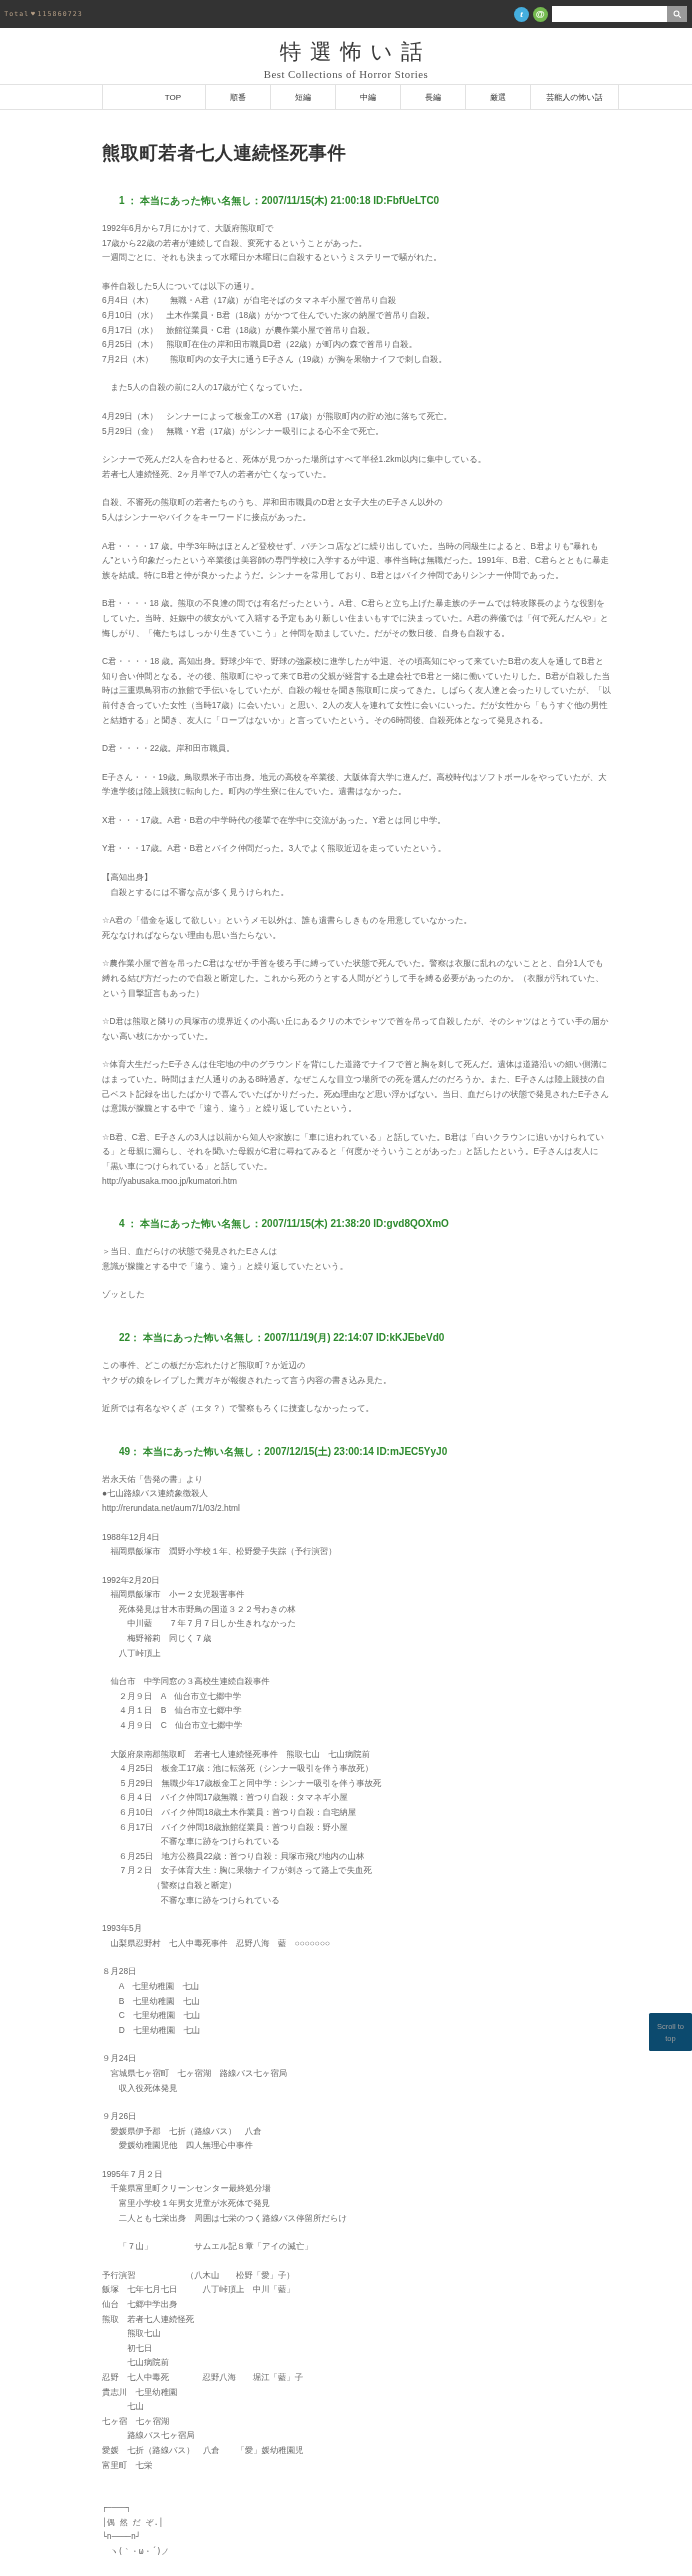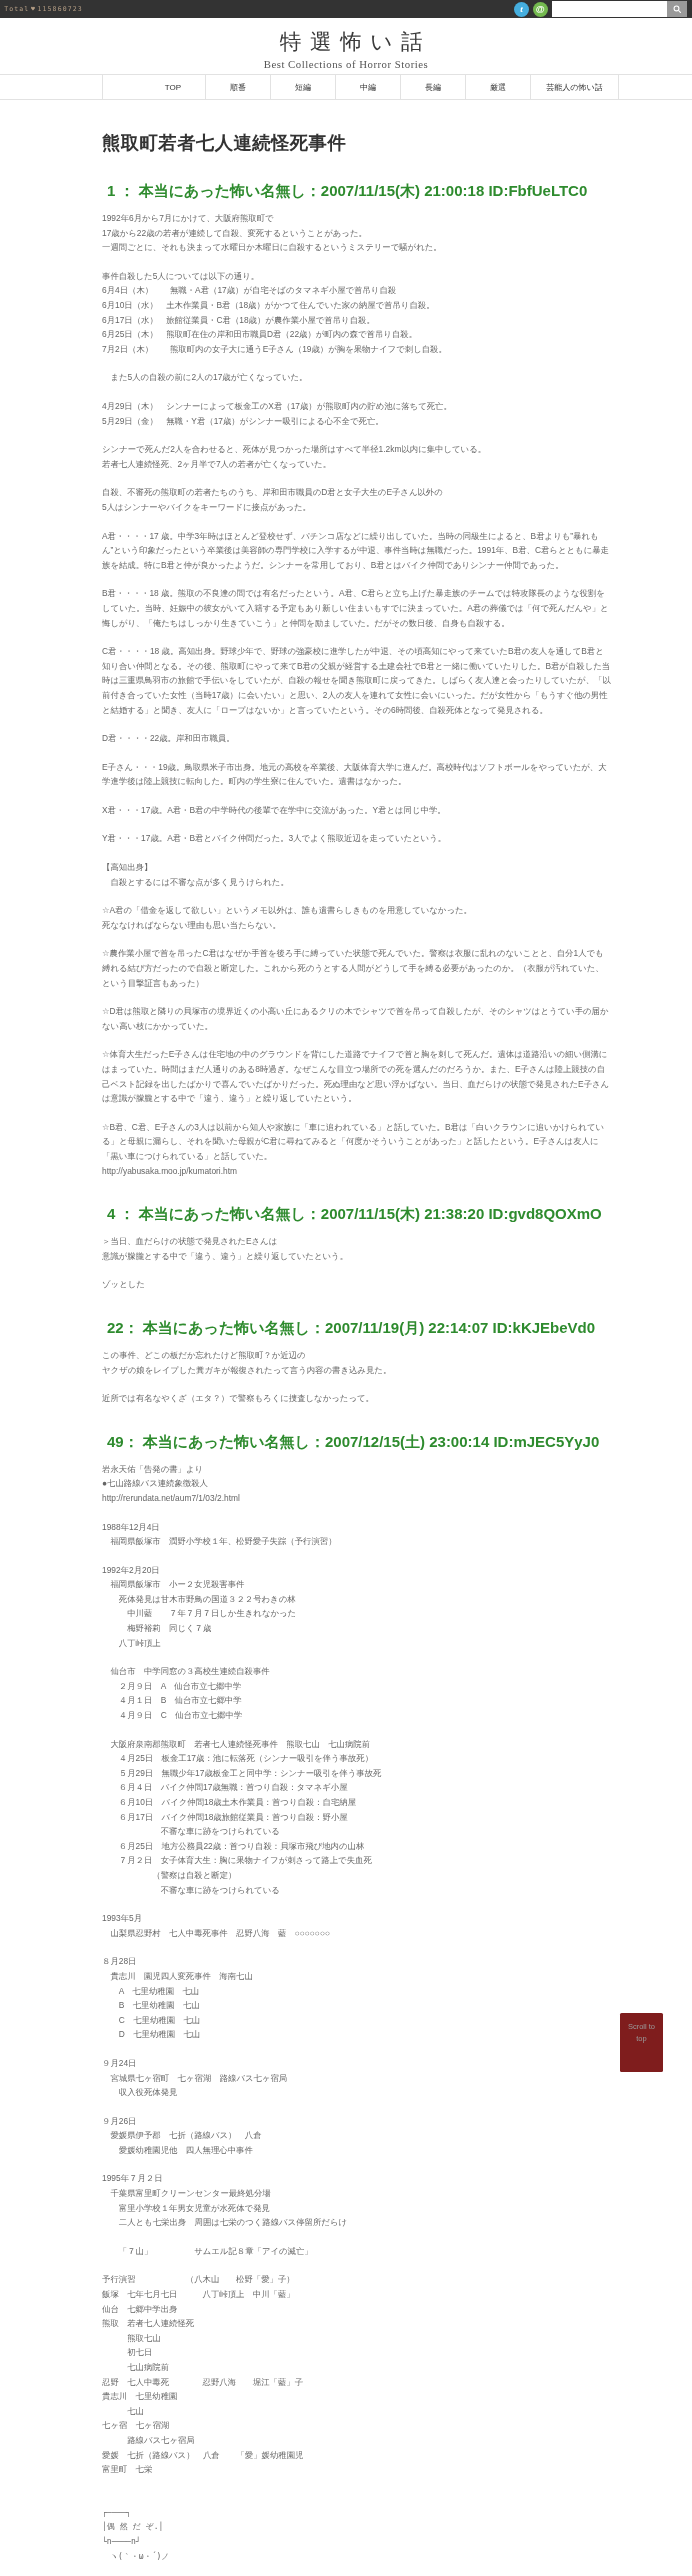--- a/index.html
+++ b/index.html
@@ -1,21 +1,21 @@
 <!DOCTYPE html>
 <html style="font-size:8.6px"><head>
 <meta charset="utf-8">
 <style>
   html,body{margin:0;padding:0;}
   body{
     width:692px; background:#fff; position:relative;
     font-family:"Liberation Sans","DejaVu Sans",sans-serif; color:#666;
   }
   
-  .topbar{height:18px;background:#333;display:flex;align-items:center;padding:0 5.4px 0 4.3px;box-sizing:border-box;}
+  .topbar{height:28px;background:#333;display:flex;align-items:center;padding:0 5.4px 0 4.3px;box-sizing:border-box;}
   .counter{color:#b59e85;font-family:"DejaVu Sans Mono",monospace;font-size:6.5px;letter-spacing:1.1px;display:flex;align-items:center;gap:1.6px;}
   .topbar-right{margin-left:auto;display:flex;align-items:center;gap:3.8px;}
   .icon-circle{width:15px;height:15px;border-radius:50%;color:#fff;display:flex;align-items:center;justify-content:center;font-weight:bold;font-size:9.2px;cursor:pointer;}
   .tw{background:#45aede;font-family:"Liberation Serif","DejaVu Serif",serif;font-style:italic;}
   .at{background:#74b94f;}
   .searchbox{width:135px;height:16px;background:#fff;display:flex;border-radius:0.5px;overflow:hidden;}
   .searchbox input{flex:1;border:none;outline:none;padding:0 4.3px;font-size:7px;font-family:inherit;color:#333;}
   .search-btn{width:19.4px;background:#999;border:none;display:flex;align-items:center;justify-content:center;cursor:pointer;}
   
   .site-header{text-align:center;padding:8.6px 0 4.3px;}
@@ -24,27 +24,27 @@
   
   .nav{display:flex;border-top:0.5px solid #e2e2e2;border-bottom:0.5px solid #e2e2e2;height:24px;gap:38px;}
   .nav-spacer-left{width:102px;border-right:0.5px solid #e2e2e2;}
   .nav-items{display:flex;}
   .nav-item{width:65px;display:flex;align-items:center;justify-content:center;font-size:8px;color:#333;border-right:0.5px solid #e2e2e2;cursor:pointer;box-sizing:border-box;white-space:nowrap;}
   .nav-item.wide{width:88px;}
   .nav-spacer-right{flex:1;}
   
   .container{width:509px;margin-left:102px;}
   .article-title{font-size:18.3px;color:#333;font-weight:bold;margin:30px 0 4.3px;letter-spacing:0.5px;}
-  .post-header{color:#2e8b2e;font-size:15px;font-weight:bold;margin:29px 5px 14px;line-height:13px;}
+  .post-header{color:#2e8b2e;font-size:10px;font-weight:bold;margin:29px 17px 14px;line-height:13px;}
   .para{margin:0 0 14px;}
   .line{line-height:14.6px;min-height:14.6px;white-space:pre-wrap;font-size:8.4px;color:#666;}
   .mono{margin-top:29px;}
   .mono .line{font-family:"DejaVu Sans Mono",monospace;font-size:8px;}
   
-  .scroll-top{position:absolute;top:2013px;right:29px;width:43px;height:59px;background:#7f1d1d;border-radius:1.6px;color:#9a9a9a;font-size:7.5px;line-height:12px;display:flex;align-items:flex-start;justify-content:center;text-align:center;cursor:pointer;box-sizing:border-box;padding:7.5px 5.4px;}
+  .scroll-top{position:absolute;top:2013px;right:0;width:43px;height:38px;background:#0c4a6e;border-radius:1.6px;color:#9a9a9a;font-size:7.5px;line-height:12px;display:flex;align-items:flex-start;justify-content:center;text-align:center;cursor:pointer;box-sizing:border-box;padding:7.5px 5.4px;}
 </style>
 </head>
 <body>
 
 <div class="topbar">
   <div class="counter">
     <span>Total</span>
       <span>♥</span>
       <span>115860723</span>
   </div>
@@ -217,21 +217,20 @@
           <div class="line">　　７月２日　女子体育大生：胸に果物ナイフが刺さって路上で失血死</div>
           <div class="line">　　　　　　（警察は自殺と断定）</div>
           <div class="line">　　　　　　　不審な車に跡をつけられている</div>
         </div>
         <div class="para">
           <div class="line">1993年5月</div>
           <div class="line">　山梨県忍野村　七人中毒死事件　忍野八海　藍　○○○○○○○</div>
         </div>
         <div class="para">
           <div class="line">８月28日</div>
-          <div class="line">　貴志川　園児四人変死事件　海南七山</div>
           <div class="line">　　A　七里幼稚園　七山</div>
           <div class="line">　　B　七里幼稚園　七山</div>
           <div class="line">　　C　七里幼稚園　七山</div>
           <div class="line">　　D　七里幼稚園　七山</div>
         </div>
         <div class="para">
           <div class="line">９月24日</div>
           <div class="line">　宮城県七ヶ宿町　七ヶ宿湖　路線バス七ヶ宿局</div>
           <div class="line">　　収入役死体発見</div>
         </div>

